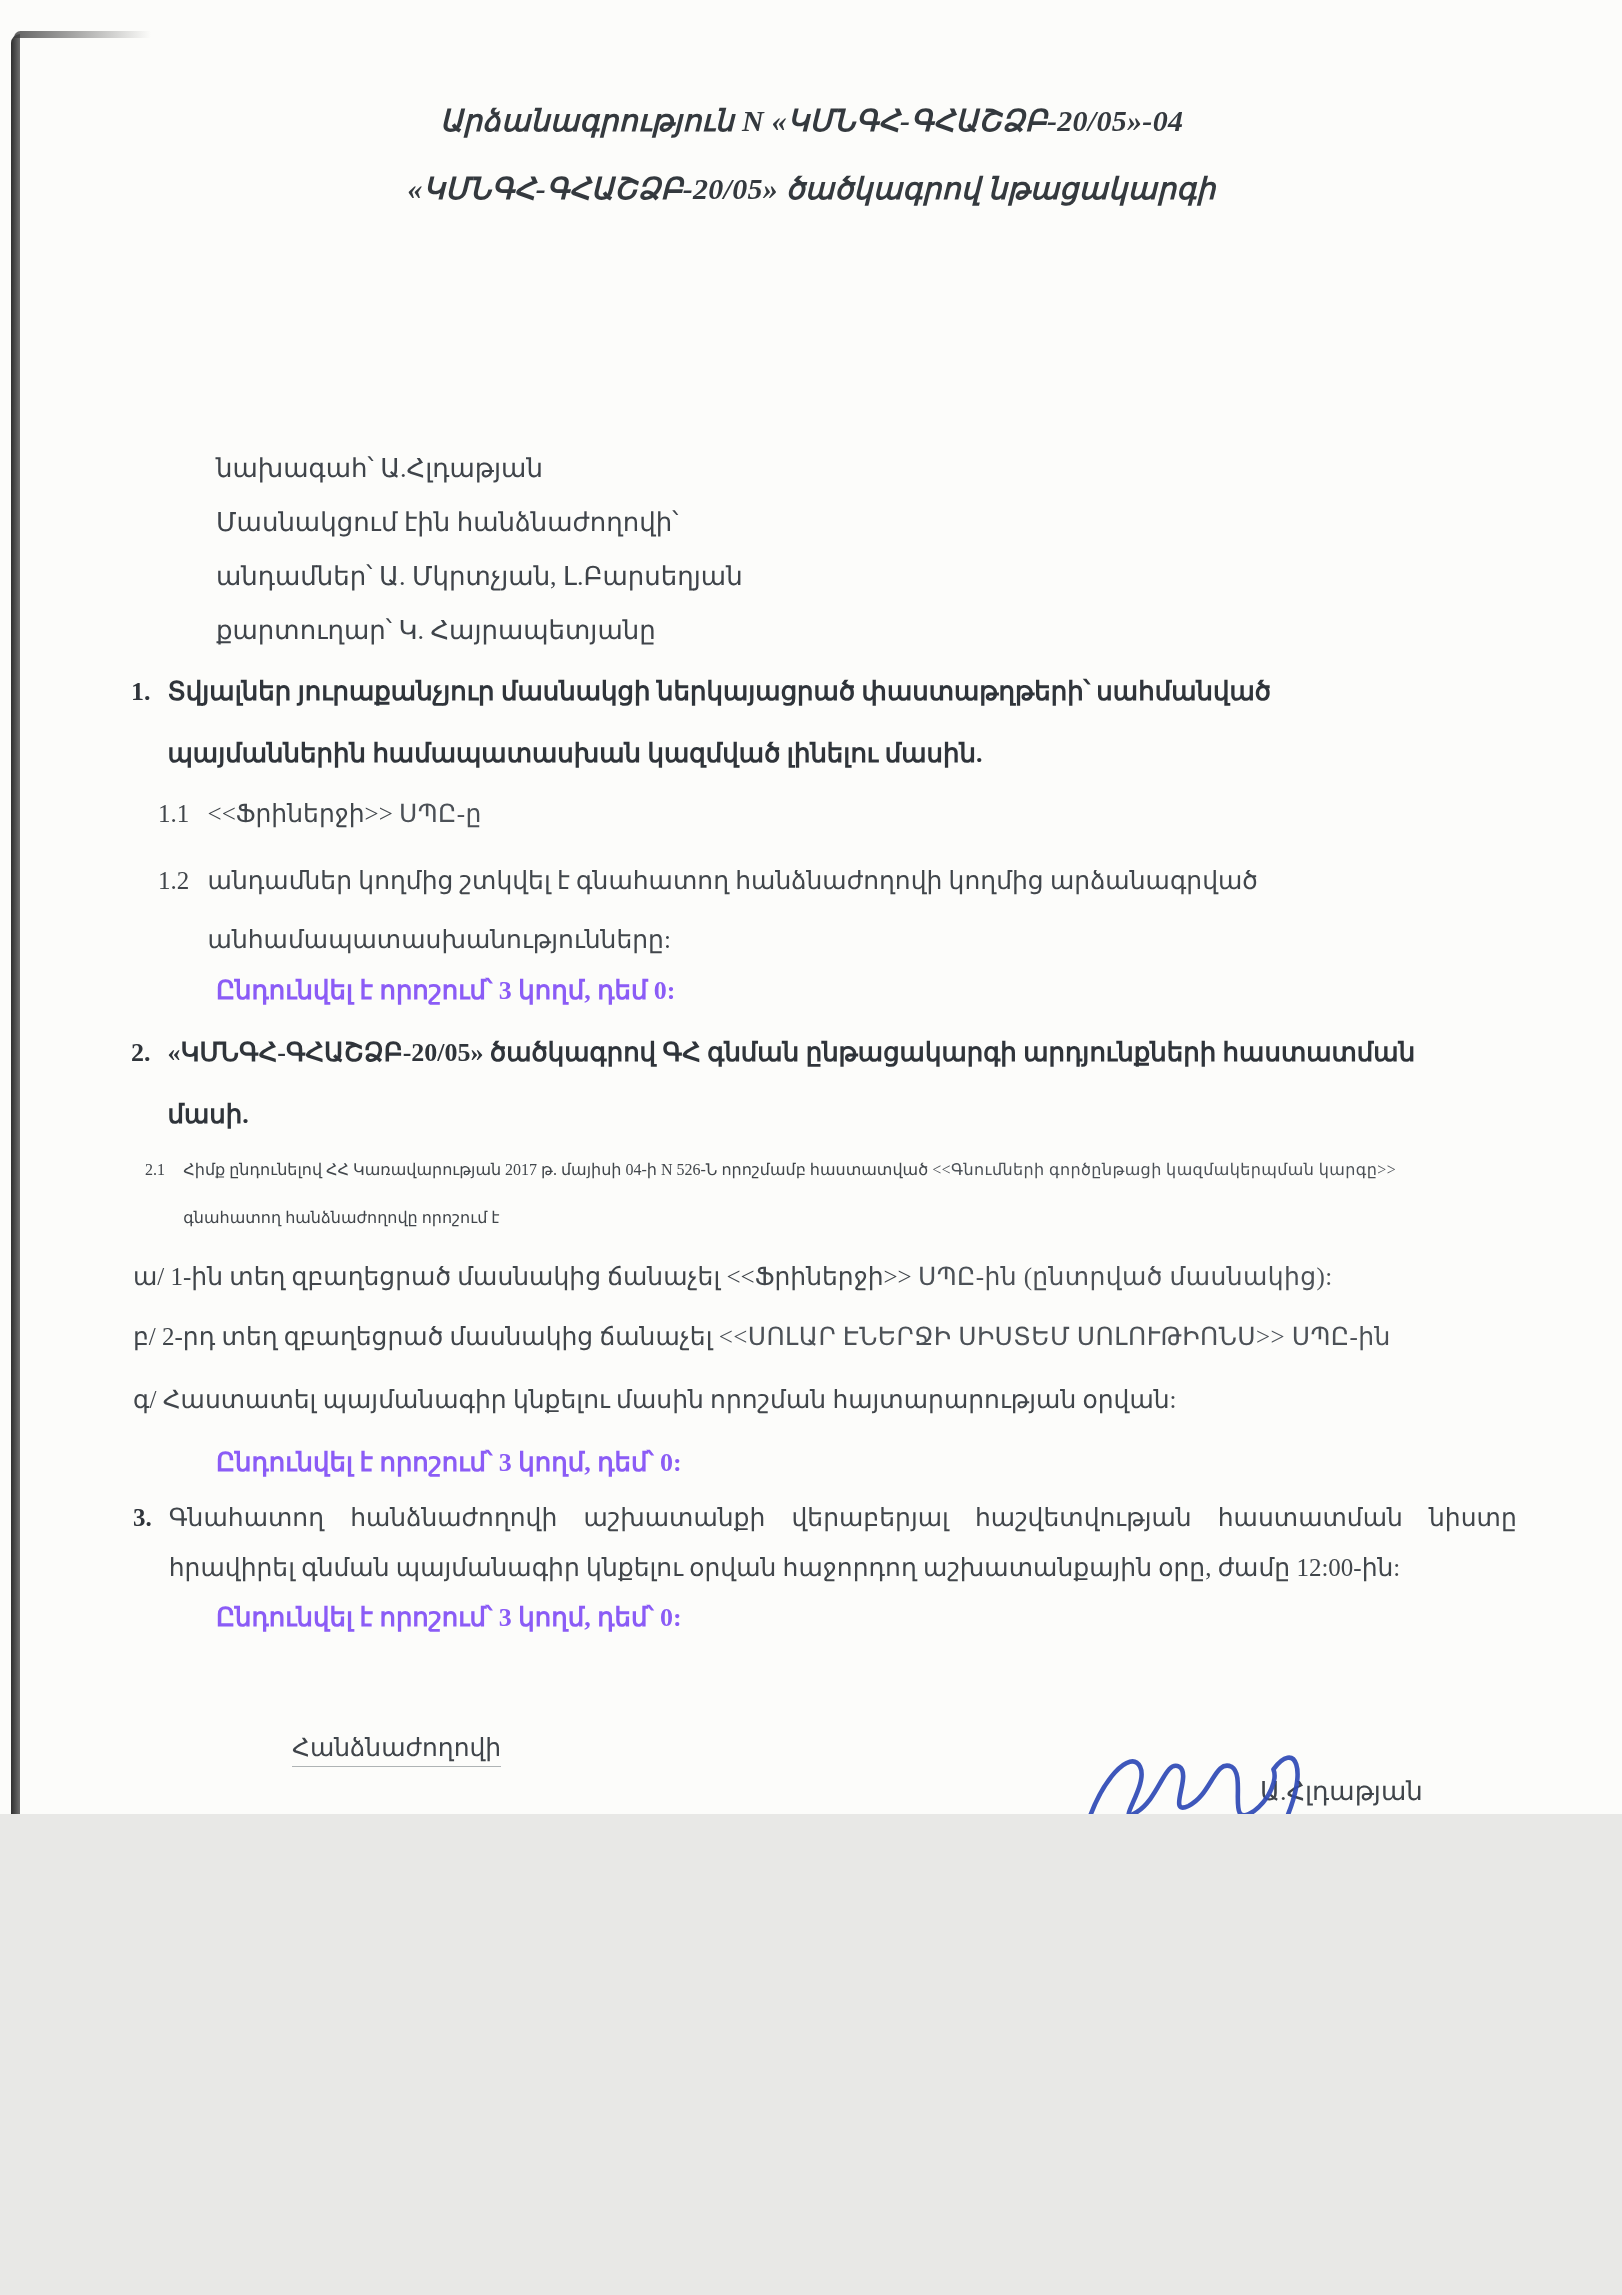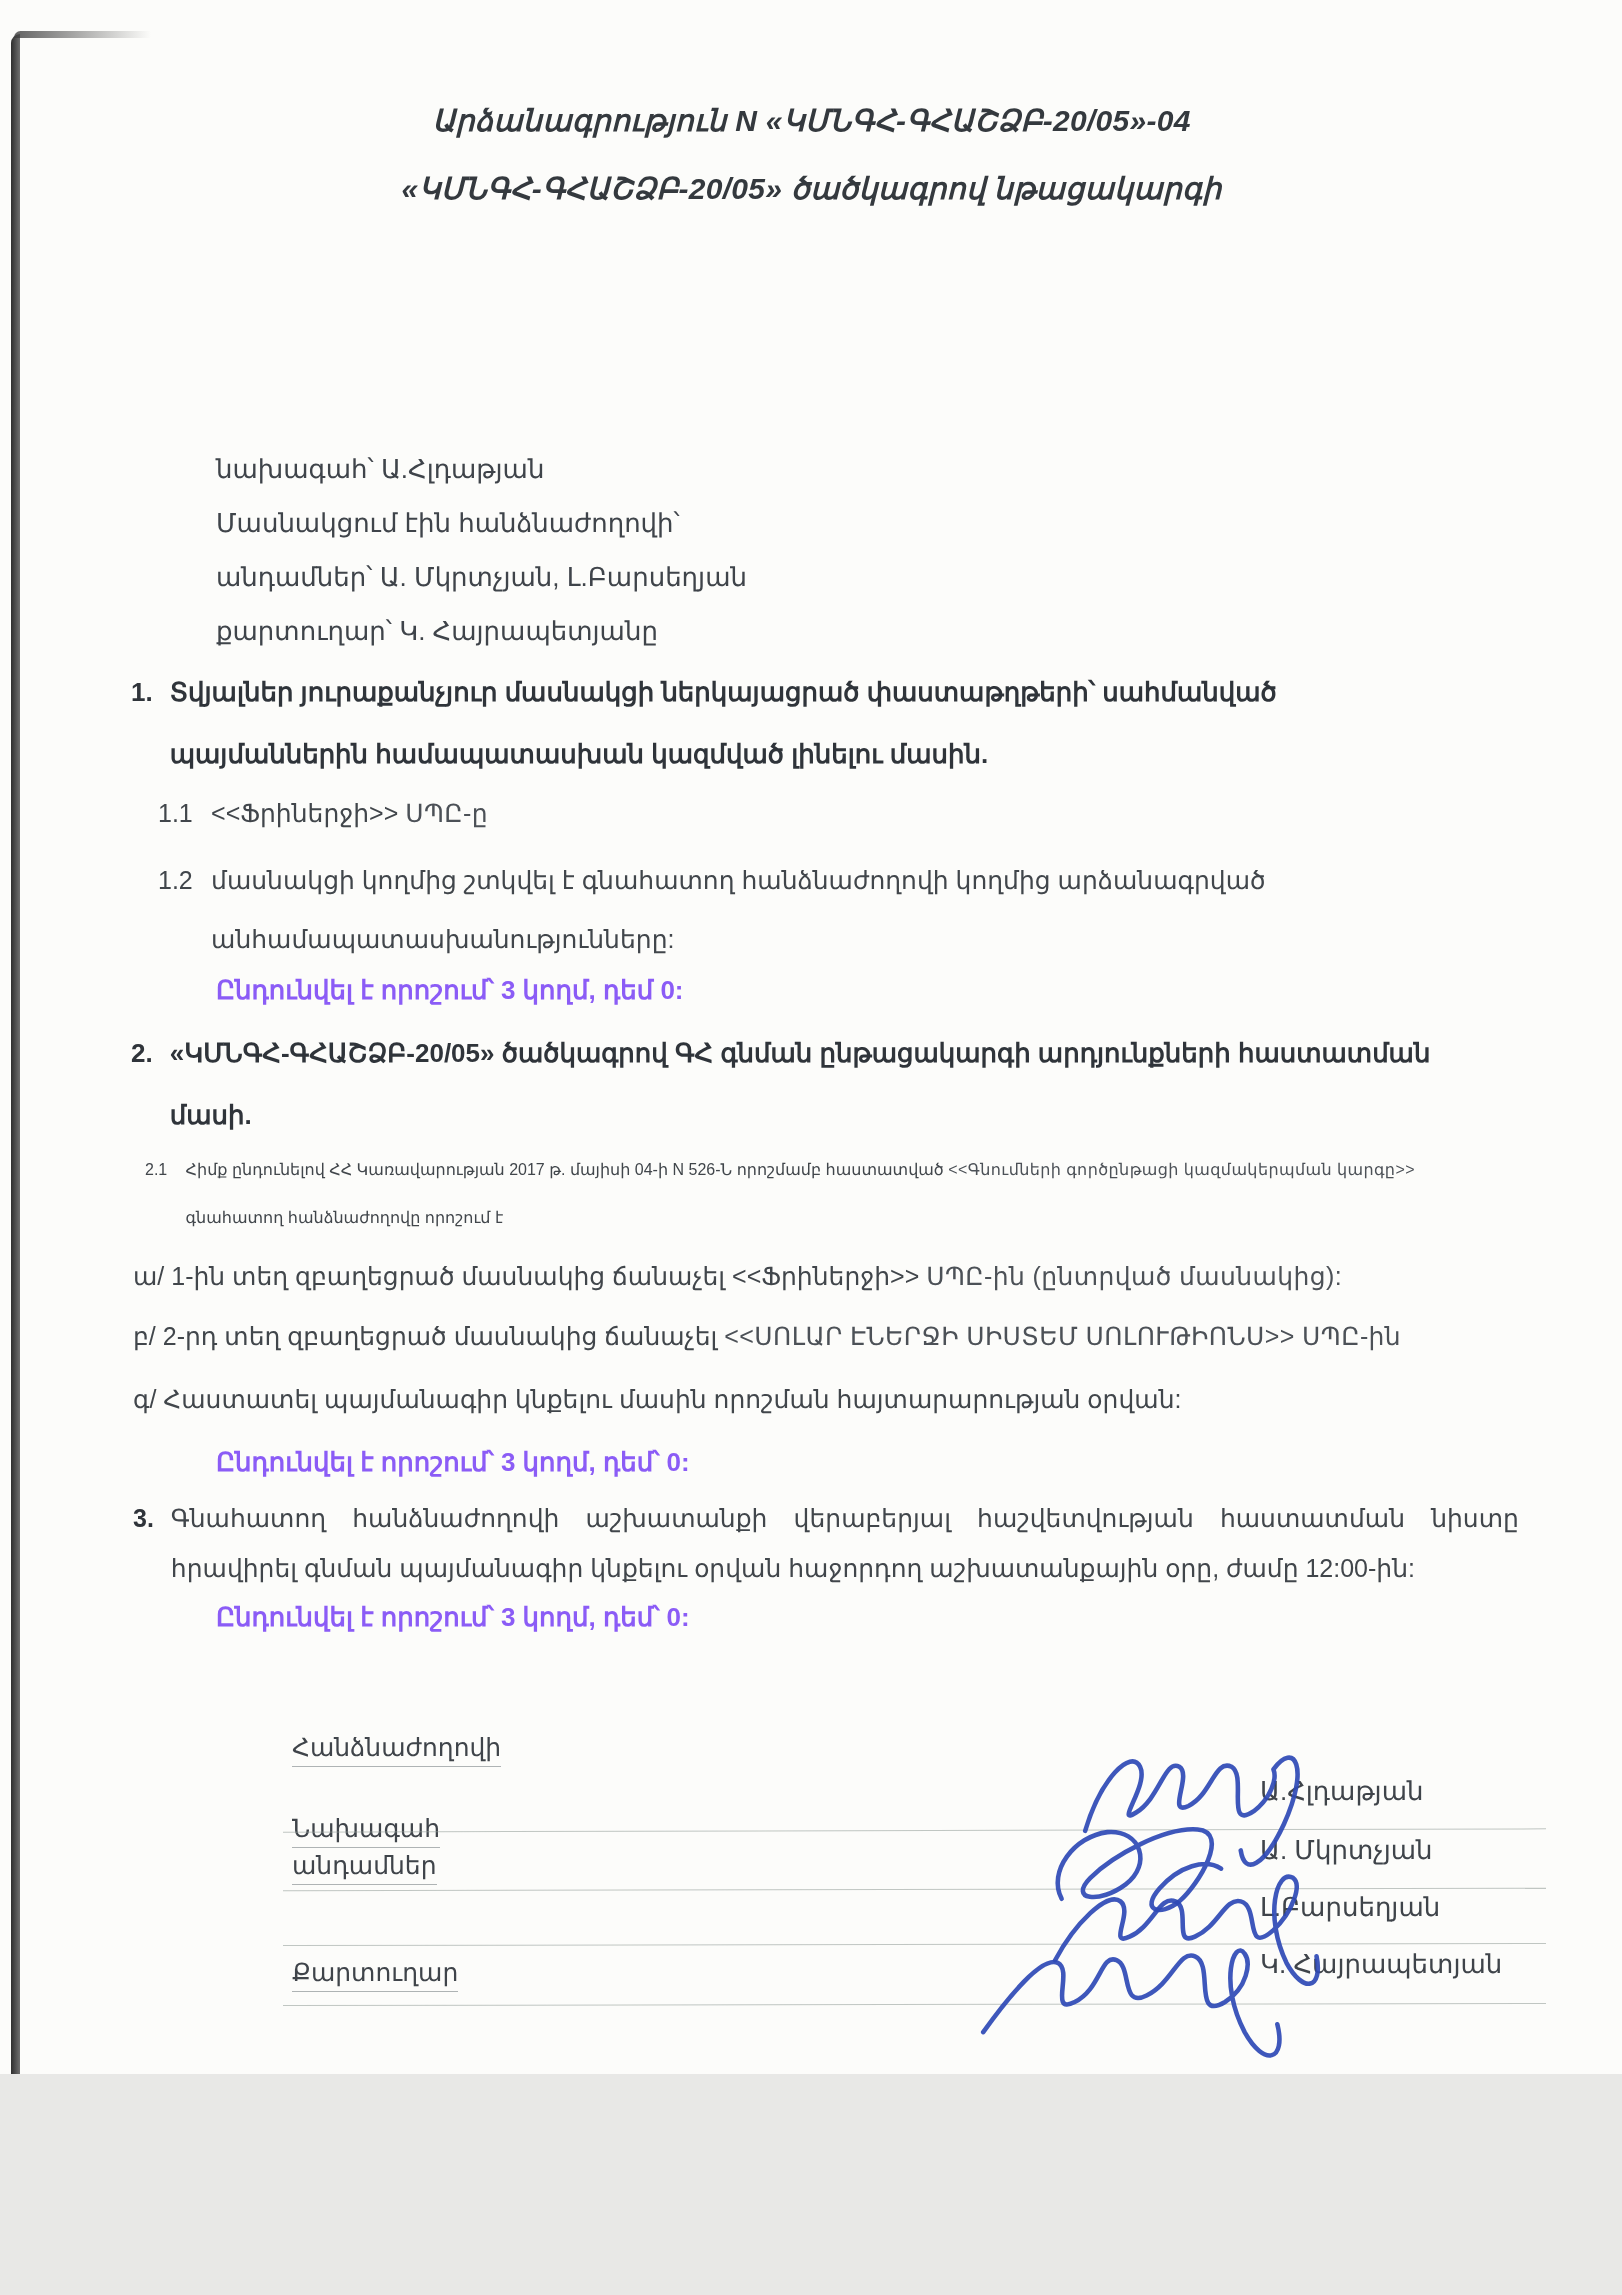--- a/index.html
+++ b/index.html
@@ -1,20 +1,20 @@
 <!DOCTYPE html>
 <html style="font-size:10.5px"><head>
 <meta charset="utf-8">
 <style>
   html,body{margin:0;padding:0;background:#e8e8e6;}
   .page{
     position:relative;
-    width:1623px;height:2074px;
+    width:1623px;height:1814px;
     background:#fcfcfa;
-    font-family:Liberation Sans, sans-serif;
+    font-family:Liberation Serif, serif;
     color:#3c4146;
     overflow:hidden;
   }
   
   .scan-edge{
     position:absolute;left:10.5px;top:34px;width:9.2px;height:2261px;
     background:linear-gradient(to right,#2e2e2e,#6f6f6f);
     border-top-left-radius:10.5px;
   }
   .scan-corner{
@@ -128,21 +128,21 @@
   </div>
   <div class="item i11">
     <span class="num">1.1</span>
     <span class="txt">
       <span>&lt;&lt;Ֆրիներջի&gt;&gt;</span>
       <span class="alt">ՍՊԸ-ը</span>
     </span>
   </div>
   <div class="item i12">
     <span class="num">1.2</span>
-    <span class="txt">մասնակցի կողմից շտկվել է գնահատող հանձնաժողովի կողմից արձանագրված անհամապատասխանությունները:</span>
+    <span class="txt">անդամներ կողմից շտկվել է գնահատող հանձնաժողովի կողմից արձանագրված անհամապատասխանությունները:</span>
   </div>
   <div class="decision d1">Ընդունվել է որոշում՝ 3 կողմ, դեմ 0:</div>
 
   <div class="sec-head s2">
     <span class="num">2.</span>
     <span class="txt">«ԿՄՆԳՀ-ԳՀԱՇՁԲ-20/05» ծածկագրով ԳՀ գնման ընթացակարգի արդյունքների հաստատման մասի.</span>
   </div>
   <div class="item i21">
     <span class="num">2.1</span>
     <span class="txt">

